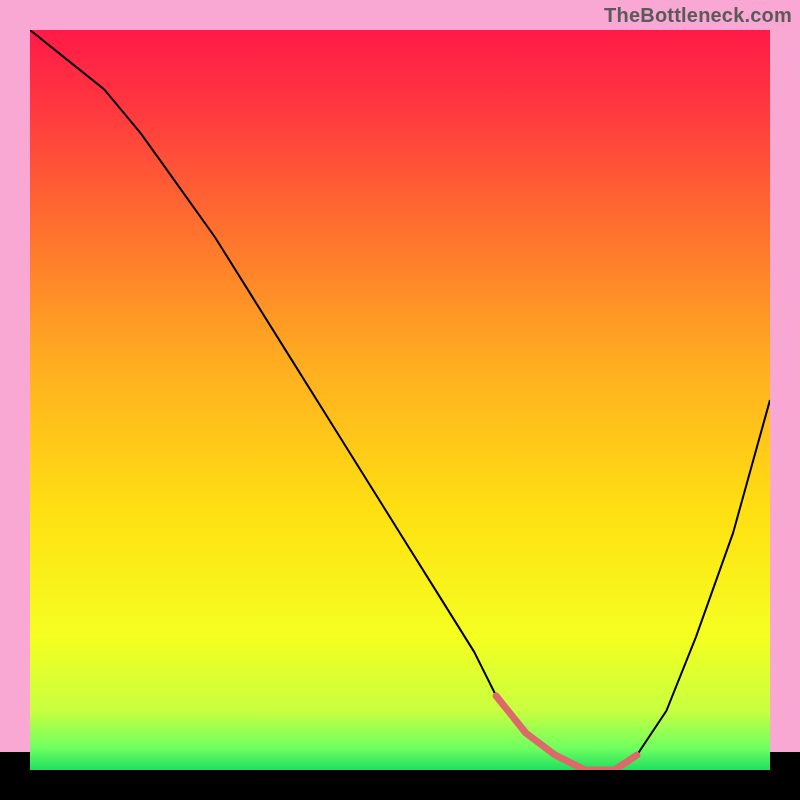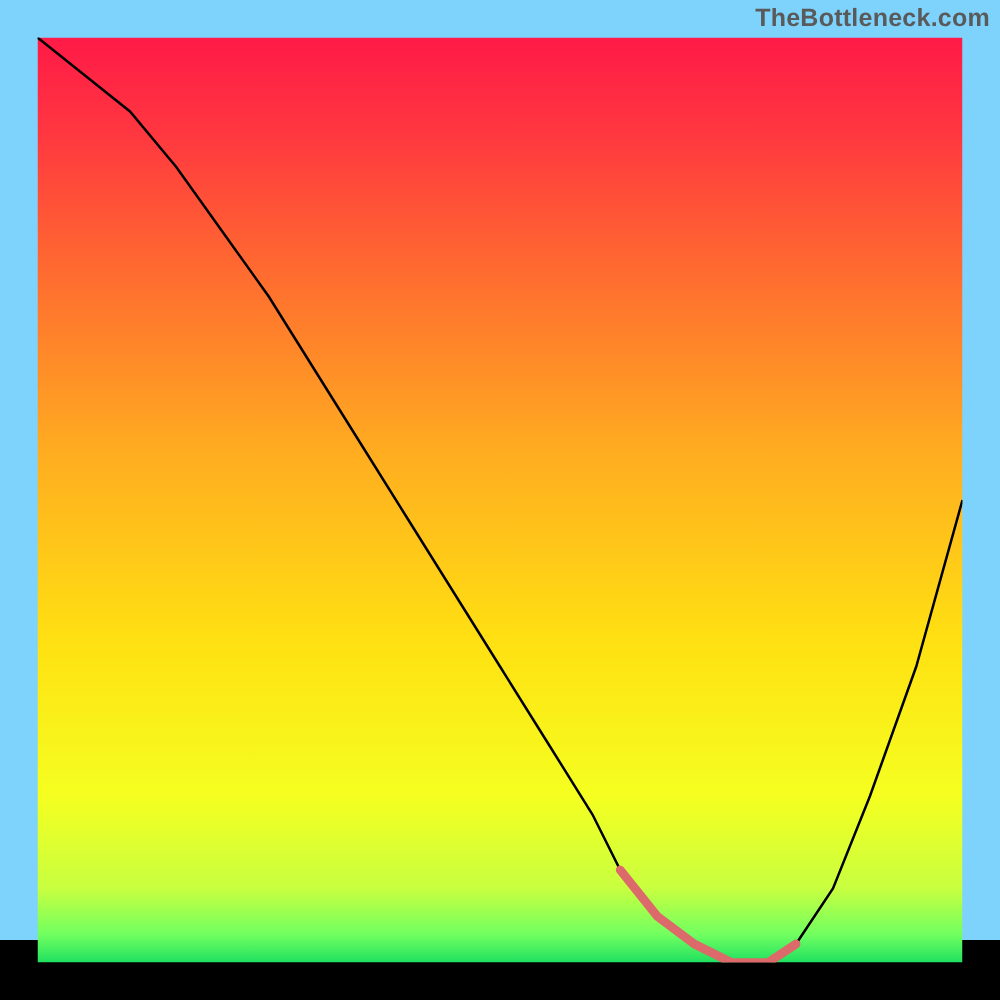--- a/index.html
+++ b/index.html
@@ -8,21 +8,21 @@
     width: 800px;
     height: 800px;
     background: #000;
     overflow: hidden;
     font-family: Arial, Helvetica, sans-serif;
   }
   .frame {
     position: relative;
     width: 800px;
     height: 752px;
-    background: #7dd3fc;
+    background: #f9a8d4;
   }
   .watermark {
     position: absolute;
     top: 4px;
     right: 8px;
     color: #5a5a5a;
     font-size: 20px;
     font-weight: 600;
     letter-spacing: 0.2px;
     user-select: none;

